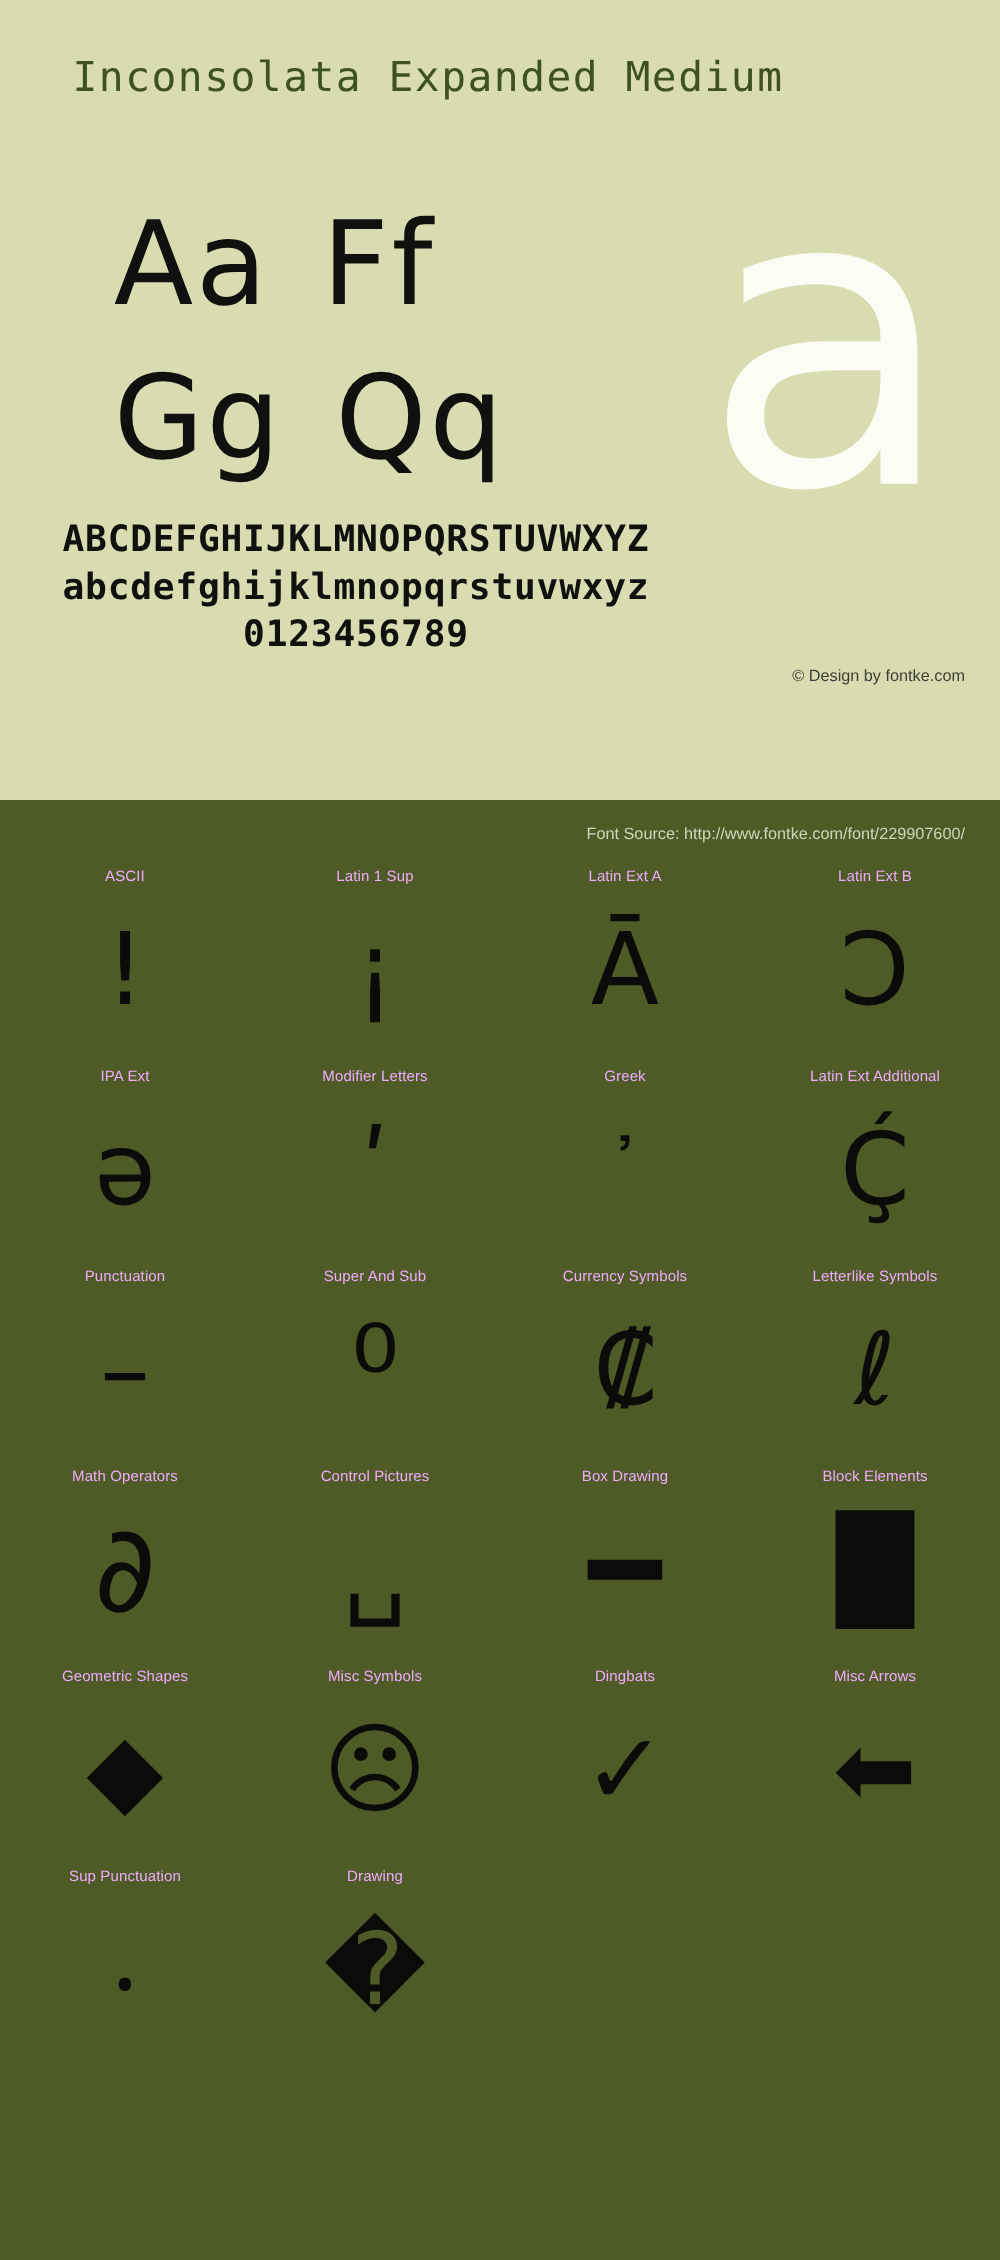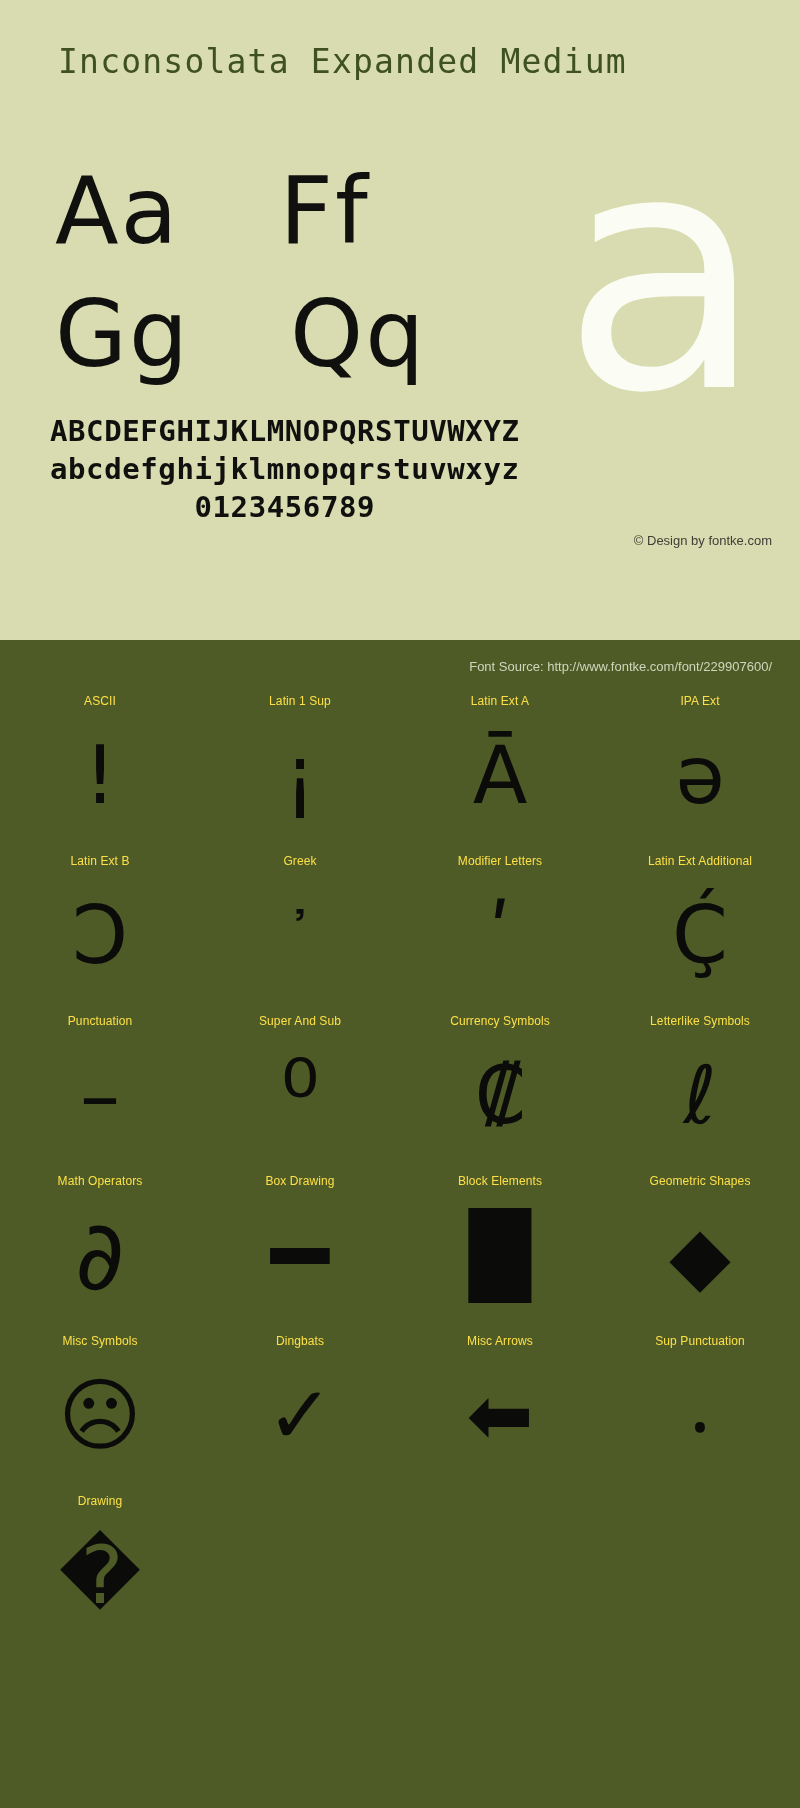--- a/index.html
+++ b/index.html
@@ -45,23 +45,24 @@
     left: 55px;
     top: 150px;
     width: 420px;
     font-family: "DejaVu Sans", sans-serif;
     font-weight: 500;
     color: #10100e;
     line-height: 123px;
   }
   .big-row {
     display: flex;
-    gap: 100px;
+    gap: 42px;
     font-size: 93px;
     letter-spacing: 2px;
+    margin-left: 36px;
   }
   .watermark {
     position: absolute;
     right: 36px;
     top: 108px;
     font-family: "DejaVu Sans", sans-serif;
     font-size: 330px;
     line-height: 330px;
     font-weight: 400;
     color: #fbfdf4;
@@ -120,21 +121,21 @@
   }
   .cell {
     position: relative;
     display: flex;
     flex-direction: column;
     align-items: center;
   }
   .cell-label {
     font-family: "Liberation Sans", sans-serif;
     font-size: 12px;
-    color: #fde047;
+    color: #f0abfc;
     text-align: center;
     letter-spacing: 0.1px;
     height: 18px;
     line-height: 18px;
   }
   .cell-glyph {
     position: absolute;
     top: 8px;
     left: 0;
     width: 100%;
@@ -191,36 +192,36 @@
         </div>
         <div class="cell">
           <div class="cell-label">Latin 1 Sup</div>
           <div class="cell-glyph">¡</div>
         </div>
         <div class="cell">
           <div class="cell-label">Latin Ext A</div>
           <div class="cell-glyph">Ā</div>
         </div>
         <div class="cell">
+          <div class="cell-label">Latin Ext B</div>
+          <div class="cell-glyph">Ɔ</div>
+        </div>
+        <div class="cell">
           <div class="cell-label">IPA Ext</div>
           <div class="cell-glyph">ə</div>
         </div>
         <div class="cell">
-          <div class="cell-label">Latin Ext B</div>
-          <div class="cell-glyph">Ɔ</div>
+          <div class="cell-label">Modifier Letters</div>
+          <div class="cell-glyph">ʹ</div>
         </div>
         <div class="cell">
           <div class="cell-label">Greek</div>
           <div class="cell-glyph g-sm">᾽</div>
         </div>
         <div class="cell">
-          <div class="cell-label">Modifier Letters</div>
-          <div class="cell-glyph">ʹ</div>
-        </div>
-        <div class="cell">
           <div class="cell-label">Latin Ext Additional</div>
           <div class="cell-glyph">Ḉ</div>
         </div>
         <div class="cell">
           <div class="cell-label">Punctuation</div>
           <div class="cell-glyph">–</div>
         </div>
         <div class="cell">
           <div class="cell-label">Super And Sub</div>
           <div class="cell-glyph g-lg">⁰</div>
@@ -231,20 +232,24 @@
         </div>
         <div class="cell">
           <div class="cell-label">Letterlike Symbols</div>
           <div class="cell-glyph">ℓ</div>
         </div>
         <div class="cell">
           <div class="cell-label">Math Operators</div>
           <div class="cell-glyph g-lg">∂</div>
         </div>
         <div class="cell">
+          <div class="cell-label">Control Pictures</div>
+          <div class="cell-glyph">␣</div>
+        </div>
+        <div class="cell">
           <div class="cell-label">Box Drawing</div>
           <div class="cell-glyph g-lg">━</div>
         </div>
         <div class="cell">
           <div class="cell-label">Block Elements</div>
           <div class="cell-glyph">█</div>
         </div>
         <div class="cell">
           <div class="cell-label">Geometric Shapes</div>
           <div class="cell-glyph">◆</div>

